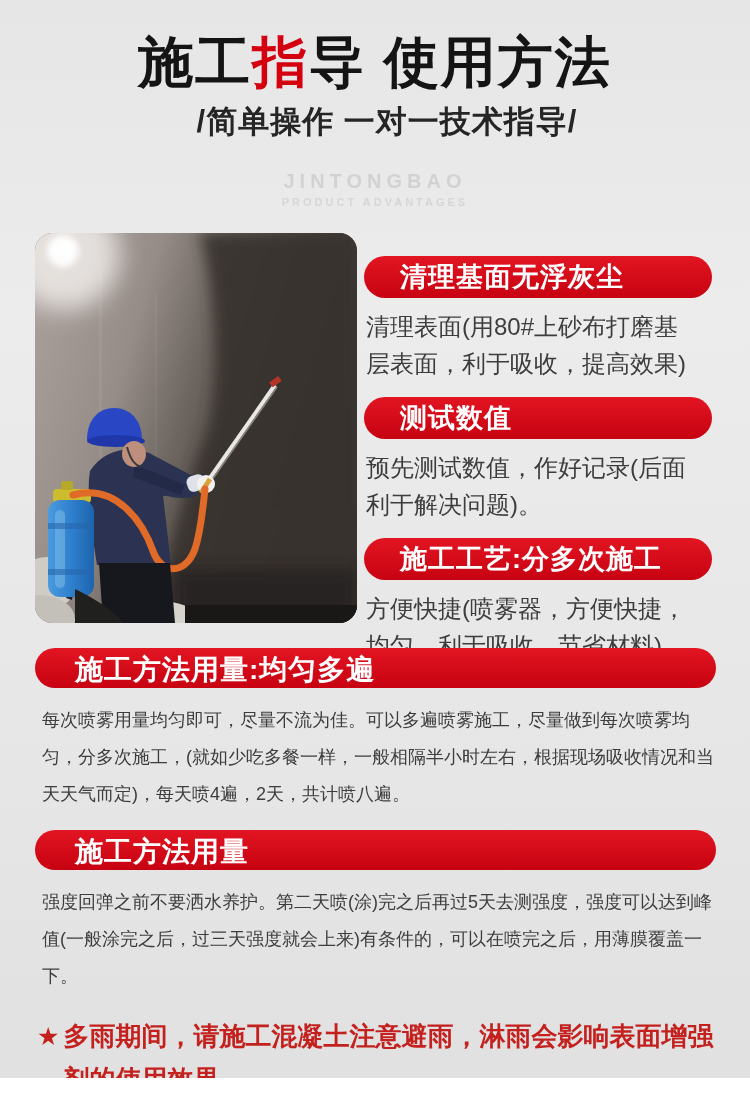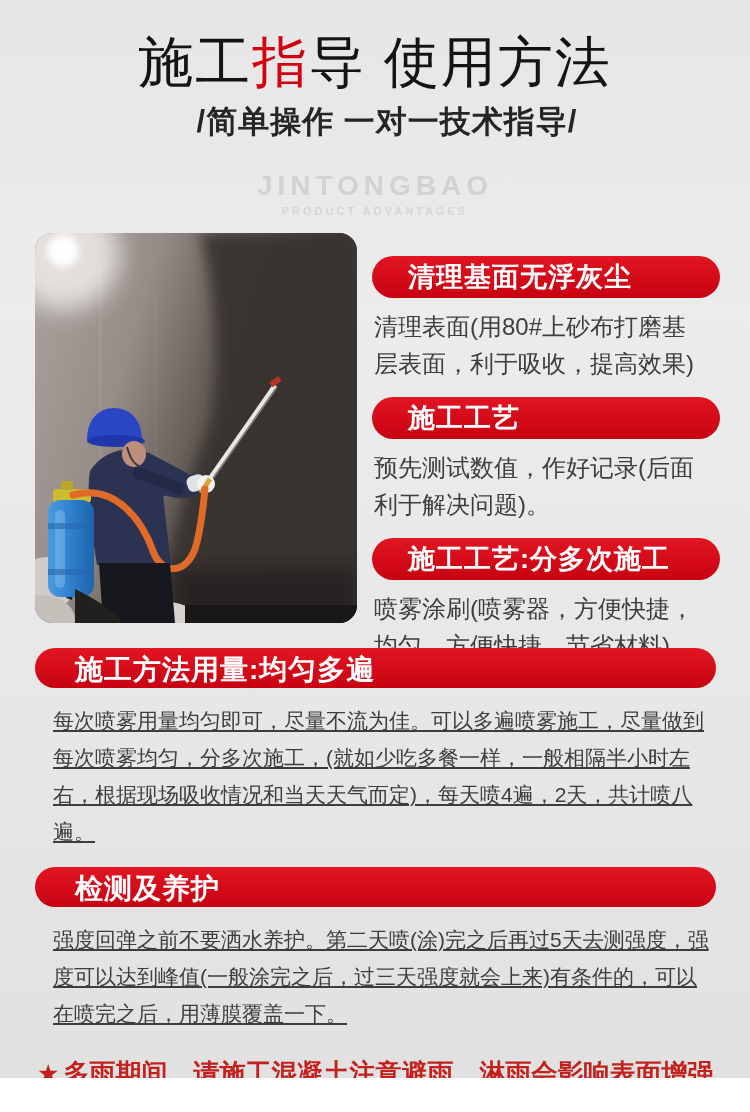--- a/index.html
+++ b/index.html
@@ -5,62 +5,62 @@
   * { margin:0; padding:0; box-sizing:border-box; }
   html,body { width:750px; }
   body { font-family:"Liberation Sans","DejaVu Sans",sans-serif; }
   .page {
     position:relative; width:750px; height:1112px; overflow:hidden;
     background:linear-gradient(180deg,#e7e6e7 0%,#ececec 28%,#e7e6e6 70%,#e1e1e1 96%);
   }
   
   .title {
     position:absolute; top:26px; left:0; width:100%;
-    text-align:center; font-size:55px; font-weight:400; color:#141414;
+    text-align:center; font-size:55px; font-weight:700; color:#141414;
     letter-spacing:2px; white-space:nowrap;
   }
   .title .hl { color:#d5000f; }
   .subtitle {
     position:absolute; top:101px; left:12px; width:100%;
     text-align:center; font-size:31px; font-weight:600; color:#252525;
     letter-spacing:1px;
   }
   .watermark { position:absolute; top:170px; left:0; width:100%; text-align:center; }
-  .watermark .wm1 { font-size:28px; font-weight:700; letter-spacing:5px; color:#d2d2d2; }
+  .watermark .wm1 { font-size:20px; font-weight:700; letter-spacing:5px; color:#d2d2d2; }
   .watermark .wm2 { margin-top:3px; font-size:11px; font-weight:600; letter-spacing:3px; color:#d6d6d6; }
   
   .photo {
     position:absolute; left:35px; top:233px; width:322px; height:390px;
     border-radius:18px; overflow:hidden; background:#6b635e;
   }
   .photo svg { display:block; width:100%; height:100%; }
   
-  .right-col { position:absolute; left:372px; top:256px; width:348px; }
+  .right-col { position:absolute; left:364px; top:256px; width:348px; }
   .pill {
     height:42px; border-radius:21px; padding-left:36px;
     background:linear-gradient(180deg,#e21522 0%,#c70211 100%);
     color:#ffffff; font-size:27px; font-weight:700; line-height:42px;
     letter-spacing:1px; white-space:nowrap;
   }
   .sec-body {
     margin:10px 15px 0 2px; font-size:24px; line-height:37px;
     color:#3d3d3d; font-weight:500;
   }
   .r-section { margin-bottom:15px; }
   
   .full-col { position:absolute; left:35px; top:648px; width:681px; }
   .pill-lg {
     height:40px; border-radius:22px; padding-left:40px;
     background:linear-gradient(180deg,#e21522 0%,#c70211 100%);
     color:#fff; font-size:28px; font-weight:700; line-height:44px;
     letter-spacing:1px; white-space:nowrap;
   }
   .full-body {
-    margin:14px 0 0 18px; font-size:21px; line-height:37px;
-    color:#3d3d3d; font-weight:500;text-decoration:underline;
+    margin:14px 0 0 7px; font-size:18px; line-height:37px;
+    color:#3d3d3d; font-weight:500;
   }
   .f-section { margin-bottom:17px; }
   
   .warning {
     display:flex; align-items:flex-start; margin:20px 0 0 2px;
     color:#c4211e; font-size:26px; line-height:43px; font-weight:600;
   }
   .warning .star { margin-right:4px; font-size:25px; }
   .warning .wtext { flex:1; }
   .bottom-strip { position:absolute; left:0; bottom:0; width:100%; height:34px; background:#ffffff; }
@@ -150,36 +150,36 @@
       <path d="M40,356 C60,366 80,378 88,390 L40,390 Z" fill="#20201f"></path>
     </svg>
   </div>
 
   <div class="right-col">
     <div class="r-section">
       <div class="pill">清理基面无浮灰尘</div>
       <div class="sec-body">清理表面(用80#上砂布打磨基层表面，利于吸收，提高效果)</div>
     </div>
     <div class="r-section">
-      <div class="pill">施工工艺</div>
+      <div class="pill">测试数值</div>
       <div class="sec-body">预先测试数值，作好记录(后面利于解决问题)。</div>
     </div>
     <div class="r-section">
       <div class="pill">施工工艺:分多次施工</div>
-      <div class="sec-body">喷雾涂刷(喷雾器，方便快捷，均匀，方便快捷，节省材料)。</div>
+      <div class="sec-body">方便快捷(喷雾器，方便快捷，均匀，利于吸收，节省材料)。</div>
     </div>
   </div>
 
   <div class="full-col">
     <div class="f-section">
       <div class="pill-lg">施工方法用量:均匀多遍</div>
       <div class="full-body">每次喷雾用量均匀即可，尽量不流为佳。可以多遍喷雾施工，尽量做到每次喷雾均匀，分多次施工，(就如少吃多餐一样，一般相隔半小时左右，根据现场吸收情况和当天天气而定)，每天喷4遍，2天，共计喷八遍。</div>
     </div>
     <div class="f-section">
-      <div class="pill-lg">检测及养护</div>
+      <div class="pill-lg">施工方法用量</div>
       <div class="full-body">强度回弹之前不要洒水养护。第二天喷(涂)完之后再过5天去测强度，强度可以达到峰值(一般涂完之后，过三天强度就会上来)有条件的，可以在喷完之后，用薄膜覆盖一下。</div>
     </div>
 
     <div class="warning">
       <span class="star">★</span>
       <span class="wtext">多雨期间，请施工混凝土注意避雨，淋雨会影响表面增强剂的使用效果。</span>
     </div>
   </div>
 
   <div class="bottom-strip"></div>

